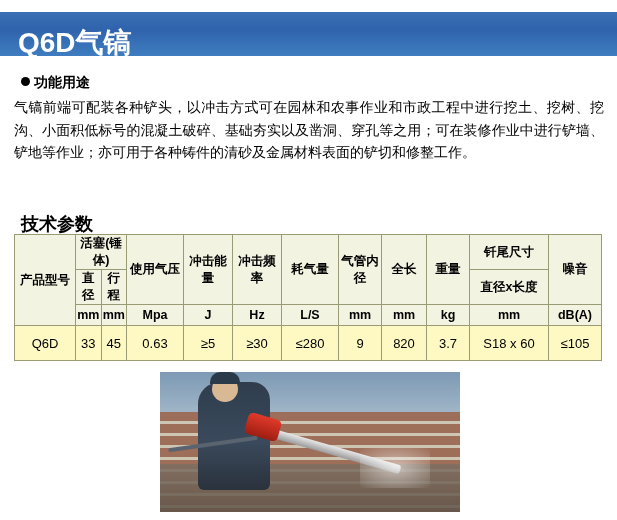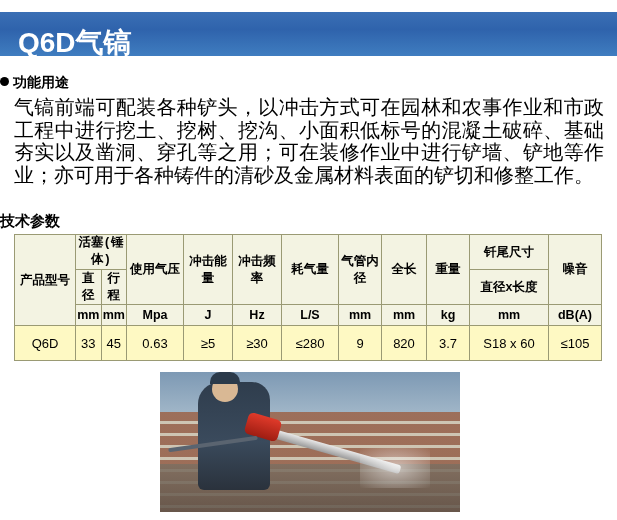--- a/index.html
+++ b/index.html
@@ -36,50 +36,50 @@
     font-size: 28px;
     font-weight: bold;
     color: #ffffff;
     letter-spacing: 0px;
     line-height: 32px;
   }
 
   
   .section-head {
     position: absolute;
-    left: 0;
+    left: 21px;
     font-size: 14px;
     font-weight: bold;
     color: #000;
   }
   .section-head.usage { top: 74px; }
   .bullet-dot {
     display: inline-block;
     width: 9px;
     height: 9px;
     border-radius: 50%;
     background: #000;
     margin-right: 4px;
     vertical-align: 1px;
   }
 
   .body-text {
     position: absolute;
     left: 14px;
     top: 96px;
     width: 590px;
-    font-size: 20px;
+    font-size: 14px;
     line-height: 22.5px;
     color: #000;
     text-align: justify;
   }
 
   .section-head.params {
     top: 212px;
-    font-size: 15px;
+    font-size: 18px;
   }
 
   
   .spec-table {
     position: absolute;
     left: 14px;
     top: 234px;
     border-collapse: collapse;
     font-size: 12px;
   }
@@ -202,21 +202,21 @@
     <span class="bullet-dot"></span><span>功能用途</span>
   </div>
   <div class="body-text">气镐前端可配装各种铲头，以冲击方式可在园林和农事作业和市政工程中进行挖土、挖树、挖沟、小面积低标号的混凝土破碎、基础夯实以及凿洞、穿孔等之用；可在装修作业中进行铲墙、铲地等作业；亦可用于各种铸件的清砂及金属材料表面的铲切和修整工作。</div>
 
   <div class="section-head params">技术参数</div>
 
   <table class="spec-table">
     <thead>
       <tr>
         <td rowspan="3" style="width:60px;">产品型号</td>
-        <td colspan="2" style="width:110px; height:20px;font-family:Liberation Mono, monospace;">活塞(锤体)</td>
+        <td colspan="2" style="width:110px; height:20px;">活塞(锤体)</td>
         <td rowspan="2" style="width:56px;">使用气压</td>
         <td rowspan="2" style="width:48px;">冲击能量</td>
         <td rowspan="2" style="width:48px;margin-left:24px;">冲击频率</td>
         <td rowspan="2" style="width:56px;">耗气量</td>
         <td rowspan="2" style="width:42px;">气管内径</td>
         <td rowspan="2" style="width:44px;">全长</td>
         <td rowspan="2" style="width:42px;">重量</td>
         <td rowspan="1" style="width:78px; height:20px;margin-left:16px;">钎尾尺寸</td>
         <td rowspan="2" style="width:52px;">噪音</td>
       </tr>

